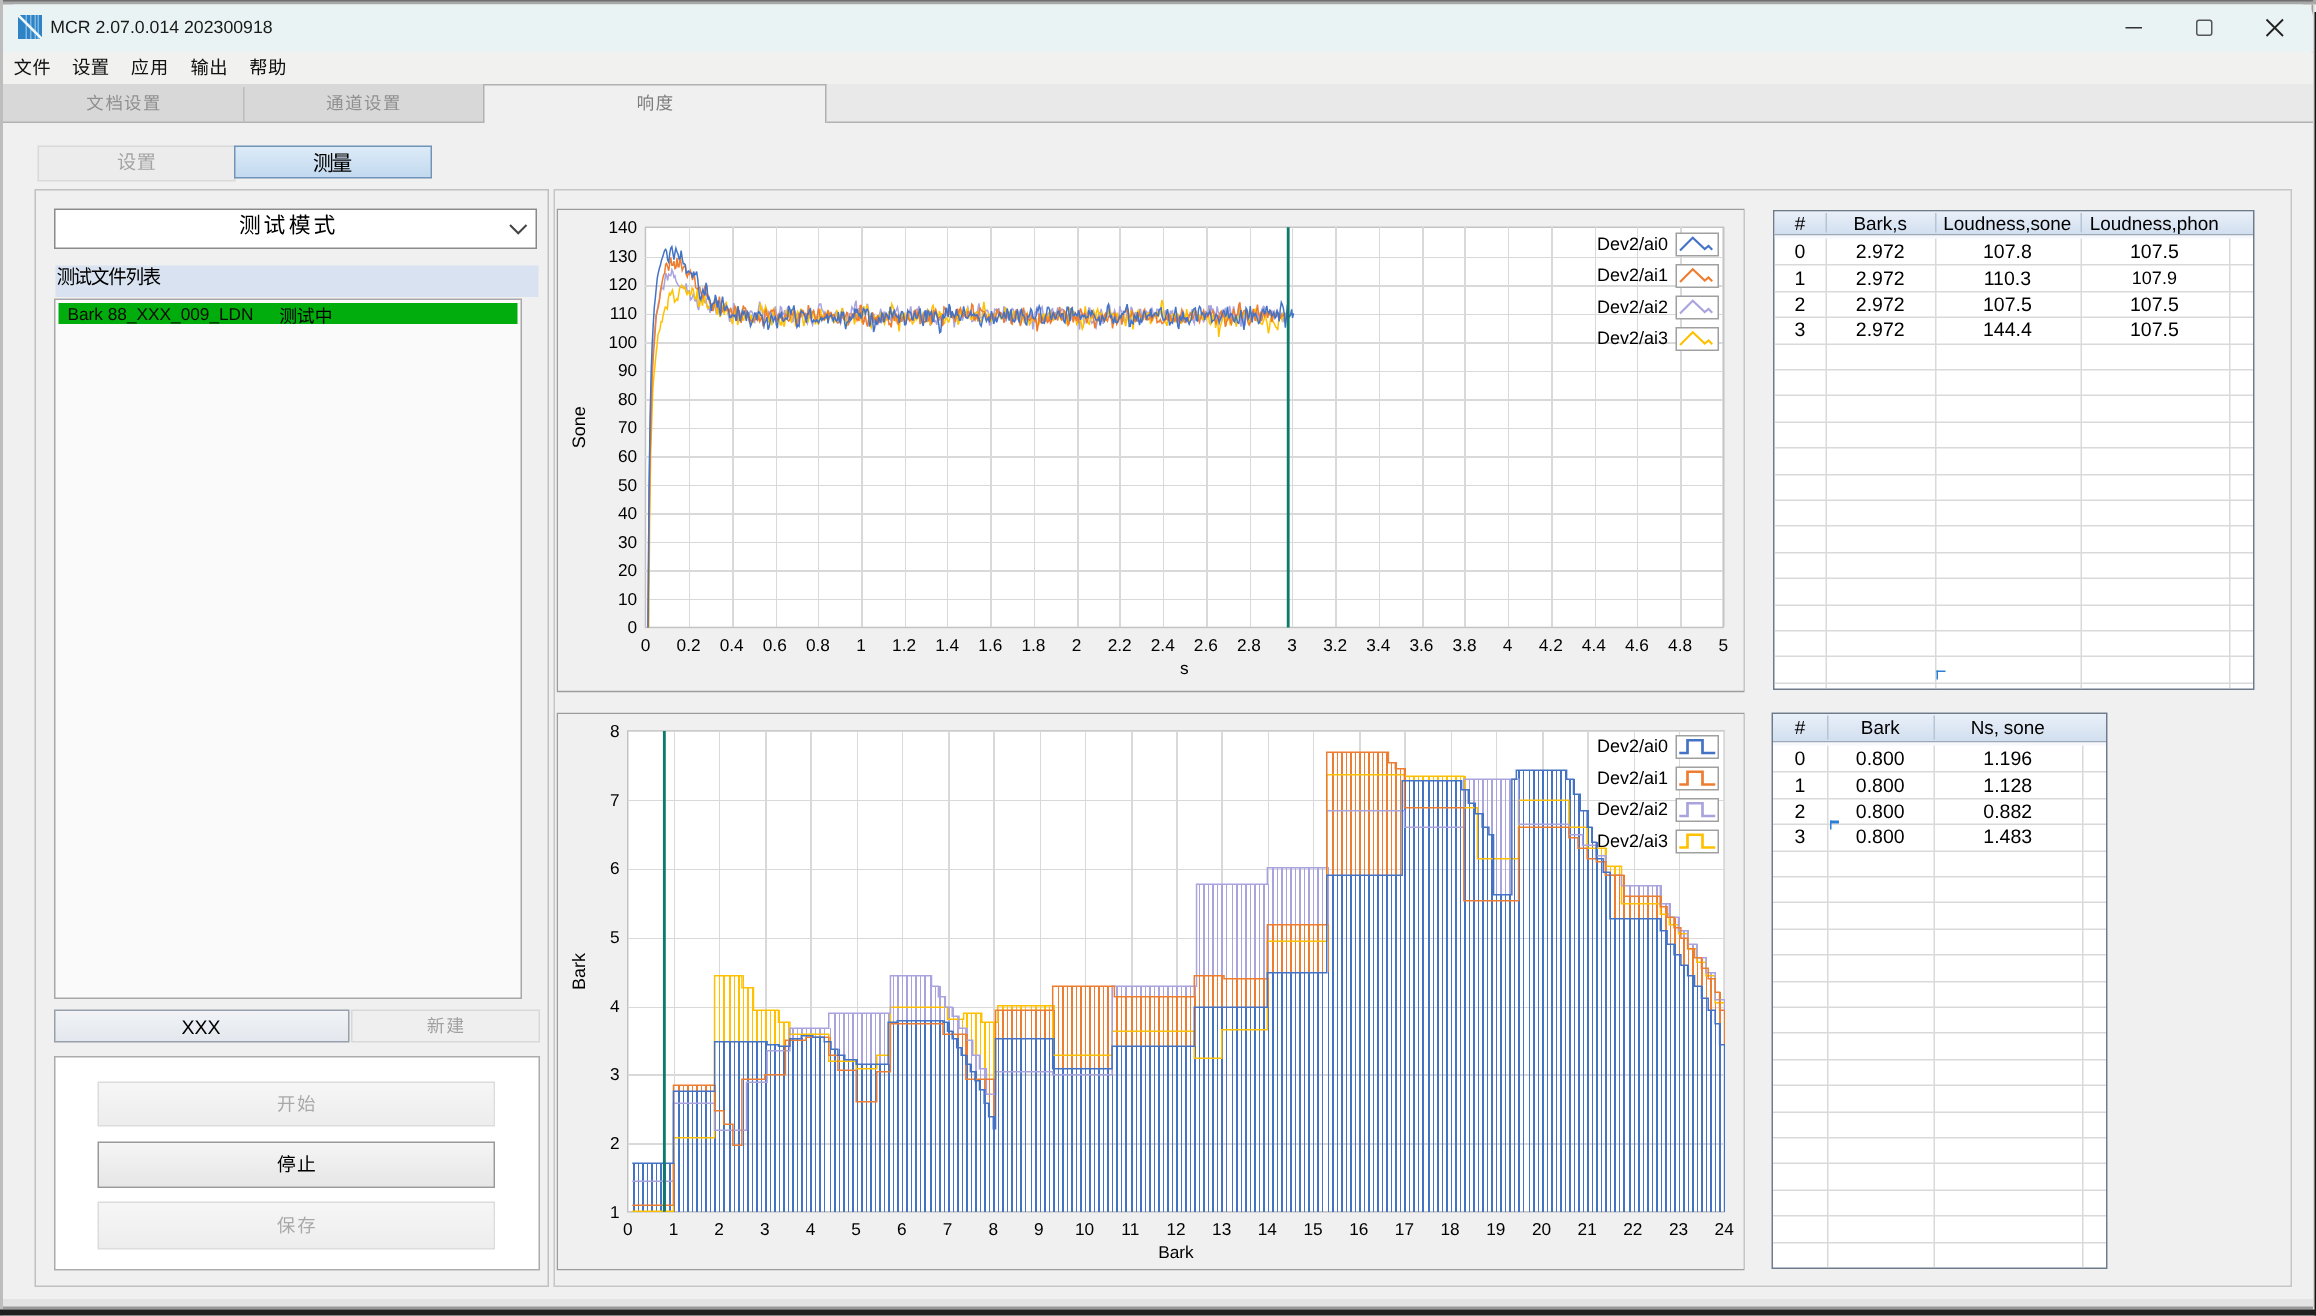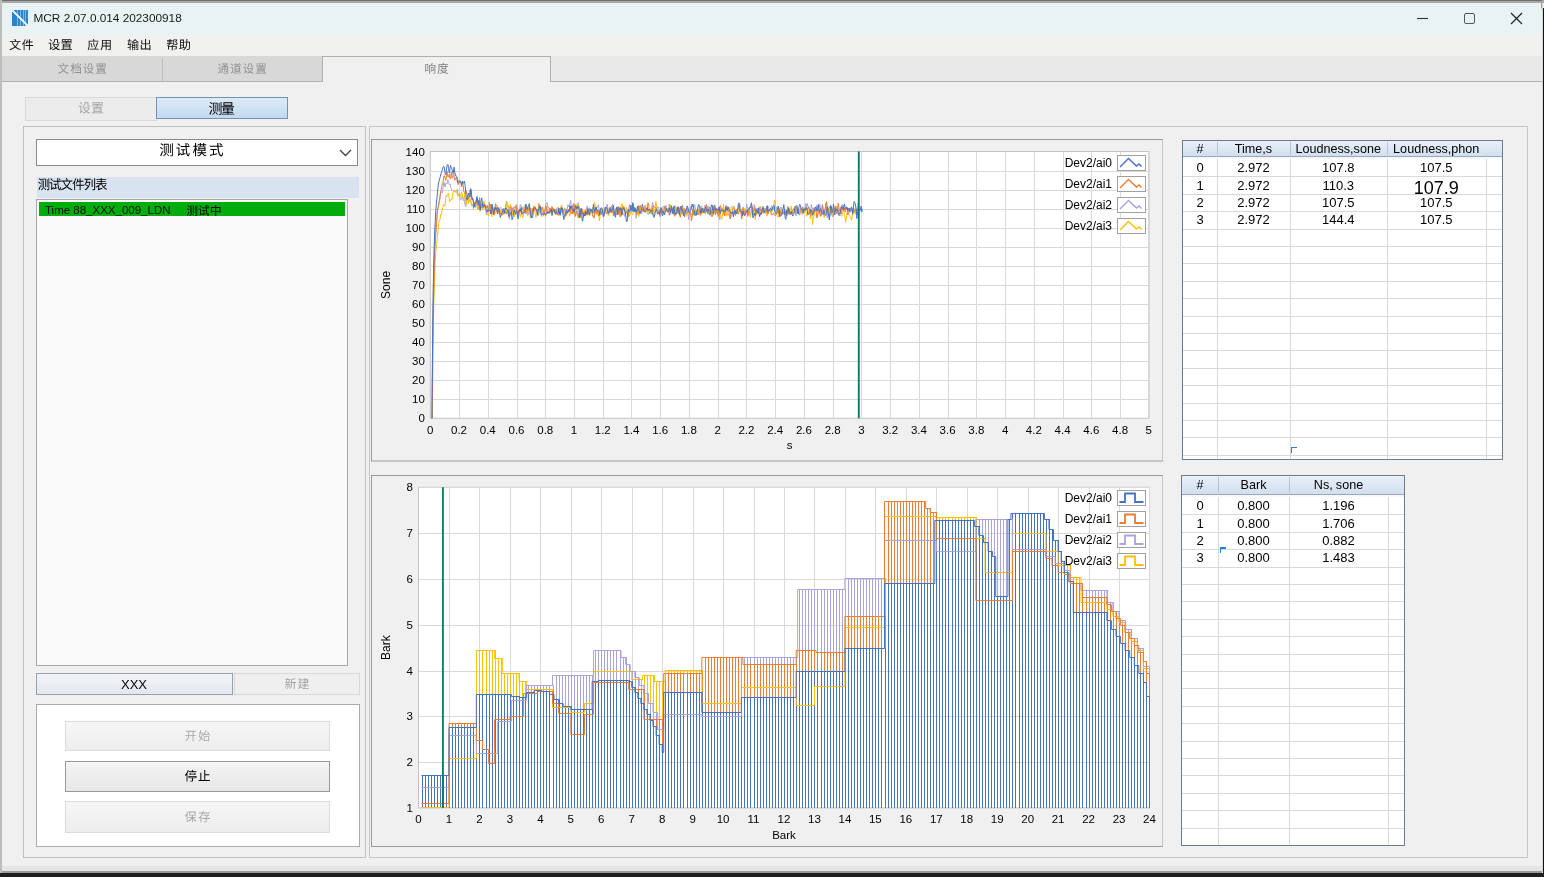--- a/index.html
+++ b/index.html
@@ -138,21 +138,21 @@
 <svg class="cj" style="left:35.5px;top:176.0px;" width="73.0" height="16.3" fill="#000">
     <use href="#u6D4B" transform="translate(1.78,13.18) scale(0.01235,-0.01320)"></use>
     <use href="#u8BD5" transform="translate(12.97,13.18) scale(0.01235,-0.01320)"></use>
     <use href="#u6587" transform="translate(24.56,13.18) scale(0.01235,-0.01320)"></use>
     <use href="#u4EF6" transform="translate(36.17,13.18) scale(0.01235,-0.01320)"></use>
     <use href="#u5217" transform="translate(47.72,13.18) scale(0.01235,-0.01320)"></use>
     <use href="#u8868" transform="translate(59.06,13.18) scale(0.01235,-0.01320)"></use>
   </svg>
 <div style="position:absolute;left:36px;top:198.5px;width:312px;height:467.5px;background:#fafafa;border:1px solid #a8a8a8;box-sizing:border-box;"></div>
 <div style="position:absolute;left:38.5px;top:202px;width:306px;height:13.8px;background:#00ad0d;"></div>
-<div style="position:absolute;left:45px;top:204.8px;font-size:11.5px;color:#0b0b00;white-space:pre;line-height:1;">Time 88_XXX_009_LDN</div>
+<div style="position:absolute;left:45px;top:204.8px;font-size:11.5px;color:#0b0b00;white-space:pre;line-height:1;">Bark 88_XXX_009_LDN</div>
 <svg class="cj" style="left:183.5px;top:202.6px;" width="39.7" height="14.9" fill="#000">
     <use href="#u6D4B" transform="translate(2.22,11.96) scale(0.01186,-0.01186)"></use>
     <use href="#u8BD5" transform="translate(13.82,11.96) scale(0.01186,-0.01186)"></use>
     <use href="#u4E2D" transform="translate(25.83,11.96) scale(0.01186,-0.01186)"></use>
   </svg>
 <div style="position:absolute;left:36px;top:673px;width:196.5px;height:21.5px;background:linear-gradient(#f1f3f6,#e3e8ee);border:1px solid #98a0ab;box-sizing:border-box;"></div>
 <div style="position:absolute;left:134px;top:677.5px;transform:translateX(-50%);font-size:13px;color:#000;white-space:pre;line-height:1;">XXX</div>
 <div style="position:absolute;left:233.5px;top:673px;width:126px;height:21.5px;background:#efefef;border:1px solid #d8d8d8;box-sizing:border-box;"></div>
 <svg class="cj" style="left:281.5px;top:676.2px;" width="30.0" height="15.0" fill="#a0a0a0">
     <use href="#u65B0" transform="translate(2.55,12.05) scale(0.01190,-0.01190)"></use>
@@ -375,21 +375,21 @@
       <rect x="746.5" y="57.5" width="28" height="15" fill="#fff" stroke="#a0a0a0"></rect>
       <path d="M748.5 69 L754 69 L754 60.5 L764 60.5 L764 69 L772.5 69" fill="none" stroke="#a9a3de" stroke-width="1.8"></path>
       <text x="741" y="89.5" text-anchor="end">Dev2/ai3</text>
       <rect x="746.5" y="78.5" width="28" height="15" fill="#fff" stroke="#a0a0a0"></rect>
       <path d="M748.5 90 L754 90 L754 81.5 L764 81.5 L764 90 L772.5 90" fill="none" stroke="#ffc000" stroke-width="1.8"></path>
     </g>
   </svg>
 <div style="position:absolute;left:1182px;top:139.5px;width:321px;height:320.5px;background:#fff;border:1px solid #6e7b8a;box-sizing:border-box;overflow:hidden">
     <div style="position:absolute;left:0;top:0;width:321px;height:15.5px;background:linear-gradient(#e9f0f9,#d2dfef);border-bottom:1px solid #9aa8b8;"></div>
     <div style="position:absolute;left:17px;top:2.25px;transform:translateX(-50%);font-size:12.6px;white-space:pre;line-height:1">#</div>
-    <div style="position:absolute;left:70.5px;top:2.25px;transform:translateX(-50%);font-size:12.6px;white-space:pre;line-height:1">Time,s</div>
+    <div style="position:absolute;left:70.5px;top:2.25px;transform:translateX(-50%);font-size:12.6px;white-space:pre;line-height:1">Bark,s</div>
     <div style="position:absolute;left:155.2px;top:2.25px;transform:translateX(-50%);font-size:12.6px;white-space:pre;line-height:1">Loudness,sone</div>
     <div style="position:absolute;left:253.2px;top:2.25px;transform:translateX(-50%);font-size:12.6px;white-space:pre;line-height:1">Loudness,phon</div>
     <div style="position:absolute;left:34px;top:1px;width:1px;height:13.5px;background:#b6c4d4"></div>
     <div style="position:absolute;left:107px;top:1px;width:1px;height:13.5px;background:#b6c4d4"></div>
     <div style="position:absolute;left:203.5px;top:1px;width:1px;height:13.5px;background:#b6c4d4"></div>
     <div style="position:absolute;left:0;top:16.5px;width:321px;height:2px;background:#f6f8fb"></div>
     <div style="position:absolute;left:34px;top:18.5px;width:1px;height:300px;background:#d9d9d9"></div>
     <div style="position:absolute;left:107px;top:18.5px;width:1px;height:300px;background:#d9d9d9"></div>
     <div style="position:absolute;left:203.5px;top:18.5px;width:1px;height:300px;background:#d9d9d9"></div>
     <div style="position:absolute;left:303px;top:18.5px;width:1px;height:300px;background:#d9d9d9"></div>
@@ -410,21 +410,21 @@
     <div style="position:absolute;left:0;top:279.5px;width:321px;height:1px;background:#d9d9d9"></div>
     <div style="position:absolute;left:0;top:296.9px;width:321px;height:1px;background:#d9d9d9"></div>
     <div style="position:absolute;left:0;top:314.3px;width:321px;height:1px;background:#d9d9d9"></div>
     <div style="position:absolute;left:17px;top:20.7px;transform:translateX(-50%);font-size:13px;line-height:1;white-space:pre">0</div>
     <div style="position:absolute;left:70.5px;top:20.7px;transform:translateX(-50%);font-size:13px;line-height:1;white-space:pre">2.972</div>
     <div style="position:absolute;left:155.25px;top:20.7px;transform:translateX(-50%);font-size:13px;line-height:1;white-space:pre">107.8</div>
     <div style="position:absolute;left:253.25px;top:20.7px;transform:translateX(-50%);font-size:13px;line-height:1;white-space:pre">107.5</div>
     <div style="position:absolute;left:17px;top:38.1px;transform:translateX(-50%);font-size:13px;line-height:1;white-space:pre">1</div>
     <div style="position:absolute;left:70.5px;top:38.1px;transform:translateX(-50%);font-size:13px;line-height:1;white-space:pre">2.972</div>
     <div style="position:absolute;left:155.25px;top:38.1px;transform:translateX(-50%);font-size:13px;line-height:1;white-space:pre">110.3</div>
-    <div style="position:absolute;left:253.25px;top:38.1px;transform:translateX(-50%);font-size:18px;line-height:1;white-space:pre">107.9</div>
+    <div style="position:absolute;left:253.25px;top:38.1px;transform:translateX(-50%);font-size:12px;line-height:1;white-space:pre">107.9</div>
     <div style="position:absolute;left:17px;top:55.5px;transform:translateX(-50%);font-size:13px;line-height:1;white-space:pre">2</div>
     <div style="position:absolute;left:70.5px;top:55.5px;transform:translateX(-50%);font-size:13px;line-height:1;white-space:pre">2.972</div>
     <div style="position:absolute;left:155.25px;top:55.5px;transform:translateX(-50%);font-size:13px;line-height:1;white-space:pre">107.5</div>
     <div style="position:absolute;left:253.25px;top:55.5px;transform:translateX(-50%);font-size:13px;line-height:1;white-space:pre">107.5</div>
     <div style="position:absolute;left:17px;top:72.9px;transform:translateX(-50%);font-size:13px;line-height:1;white-space:pre">3</div>
     <div style="position:absolute;left:70.5px;top:72.9px;transform:translateX(-50%);font-size:13px;line-height:1;white-space:pre">2.972</div>
     <div style="position:absolute;left:155.25px;top:72.9px;transform:translateX(-50%);font-size:13px;line-height:1;white-space:pre">144.4</div>
     <div style="position:absolute;left:253.25px;top:72.9px;transform:translateX(-50%);font-size:13px;line-height:1;white-space:pre">107.5</div>
     <div style="position:absolute;left:107.5px;top:306px;width:6px;height:1.5px;background:#2a7fd4"></div>
     <div style="position:absolute;left:107.5px;top:306px;width:1.5px;height:6px;background:#2a7fd4"></div>
@@ -458,21 +458,21 @@
     <div style="position:absolute;left:0;top:299.9px;width:223.5px;height:1px;background:#d9d9d9"></div>
     <div style="position:absolute;left:0;top:317.3px;width:223.5px;height:1px;background:#d9d9d9"></div>
     <div style="position:absolute;left:0;top:334.7px;width:223.5px;height:1px;background:#d9d9d9"></div>
     <div style="position:absolute;left:0;top:352.1px;width:223.5px;height:1px;background:#d9d9d9"></div>
     <div style="position:absolute;left:0;top:369.5px;width:223.5px;height:1px;background:#d9d9d9"></div>
     <div style="position:absolute;left:18px;top:23.7px;transform:translateX(-50%);font-size:13px;line-height:1;white-space:pre">0</div>
     <div style="position:absolute;left:71.5px;top:23.7px;transform:translateX(-50%);font-size:13px;line-height:1;white-space:pre">0.800</div>
     <div style="position:absolute;left:156.5px;top:23.7px;transform:translateX(-50%);font-size:13px;line-height:1;white-space:pre">1.196</div>
     <div style="position:absolute;left:18px;top:41.1px;transform:translateX(-50%);font-size:13px;line-height:1;white-space:pre">1</div>
     <div style="position:absolute;left:71.5px;top:41.1px;transform:translateX(-50%);font-size:13px;line-height:1;white-space:pre">0.800</div>
-    <div style="position:absolute;left:156.5px;top:41.1px;transform:translateX(-50%);font-size:13px;line-height:1;white-space:pre">1.706</div>
+    <div style="position:absolute;left:156.5px;top:41.1px;transform:translateX(-50%);font-size:13px;line-height:1;white-space:pre">1.128</div>
     <div style="position:absolute;left:18px;top:58.5px;transform:translateX(-50%);font-size:13px;line-height:1;white-space:pre">2</div>
     <div style="position:absolute;left:71.5px;top:58.5px;transform:translateX(-50%);font-size:13px;line-height:1;white-space:pre">0.800</div>
     <div style="position:absolute;left:156.5px;top:58.5px;transform:translateX(-50%);font-size:13px;line-height:1;white-space:pre">0.882</div>
     <div style="position:absolute;left:18px;top:75.9px;transform:translateX(-50%);font-size:13px;line-height:1;white-space:pre">3</div>
     <div style="position:absolute;left:71.5px;top:75.9px;transform:translateX(-50%);font-size:13px;line-height:1;white-space:pre">0.800</div>
     <div style="position:absolute;left:156.5px;top:75.9px;transform:translateX(-50%);font-size:13px;line-height:1;white-space:pre">1.483</div>
     <div style="position:absolute;left:37.5px;top:71.5px;width:6px;height:1.5px;background:#2a7fd4"></div>
     <div style="position:absolute;left:37.5px;top:71.5px;width:1.5px;height:6px;background:#2a7fd4"></div>
   </div>
 </body></html>

